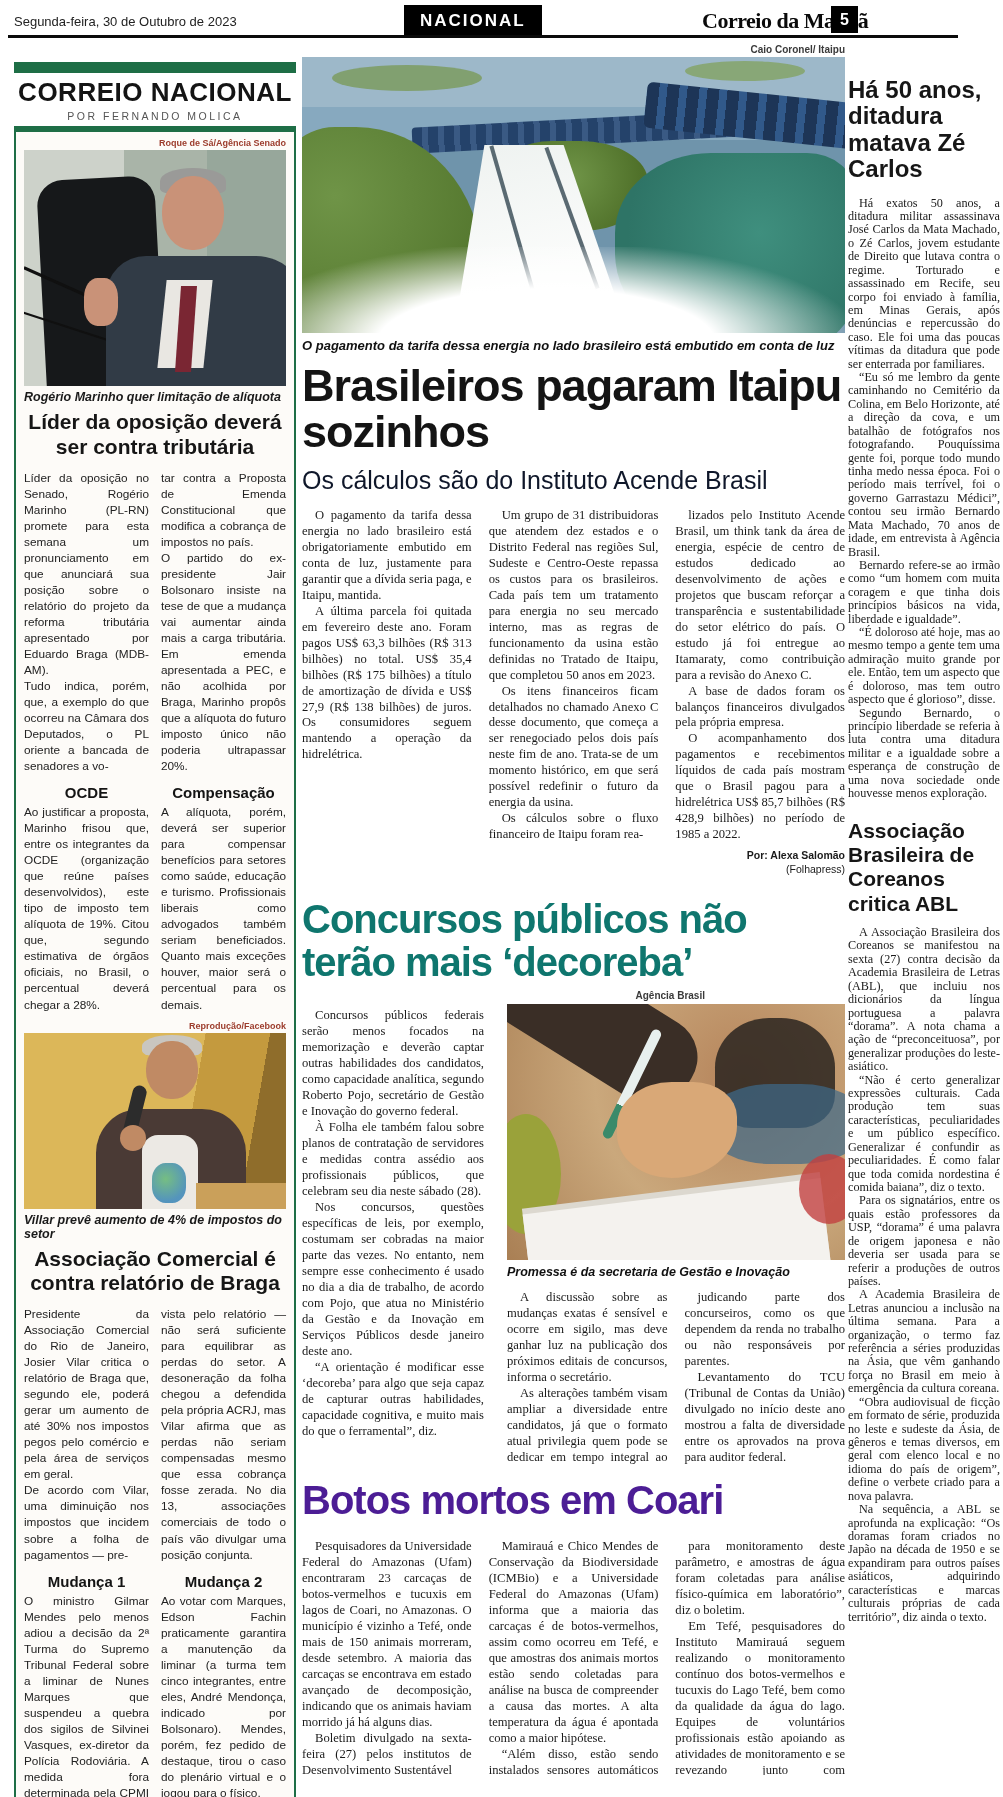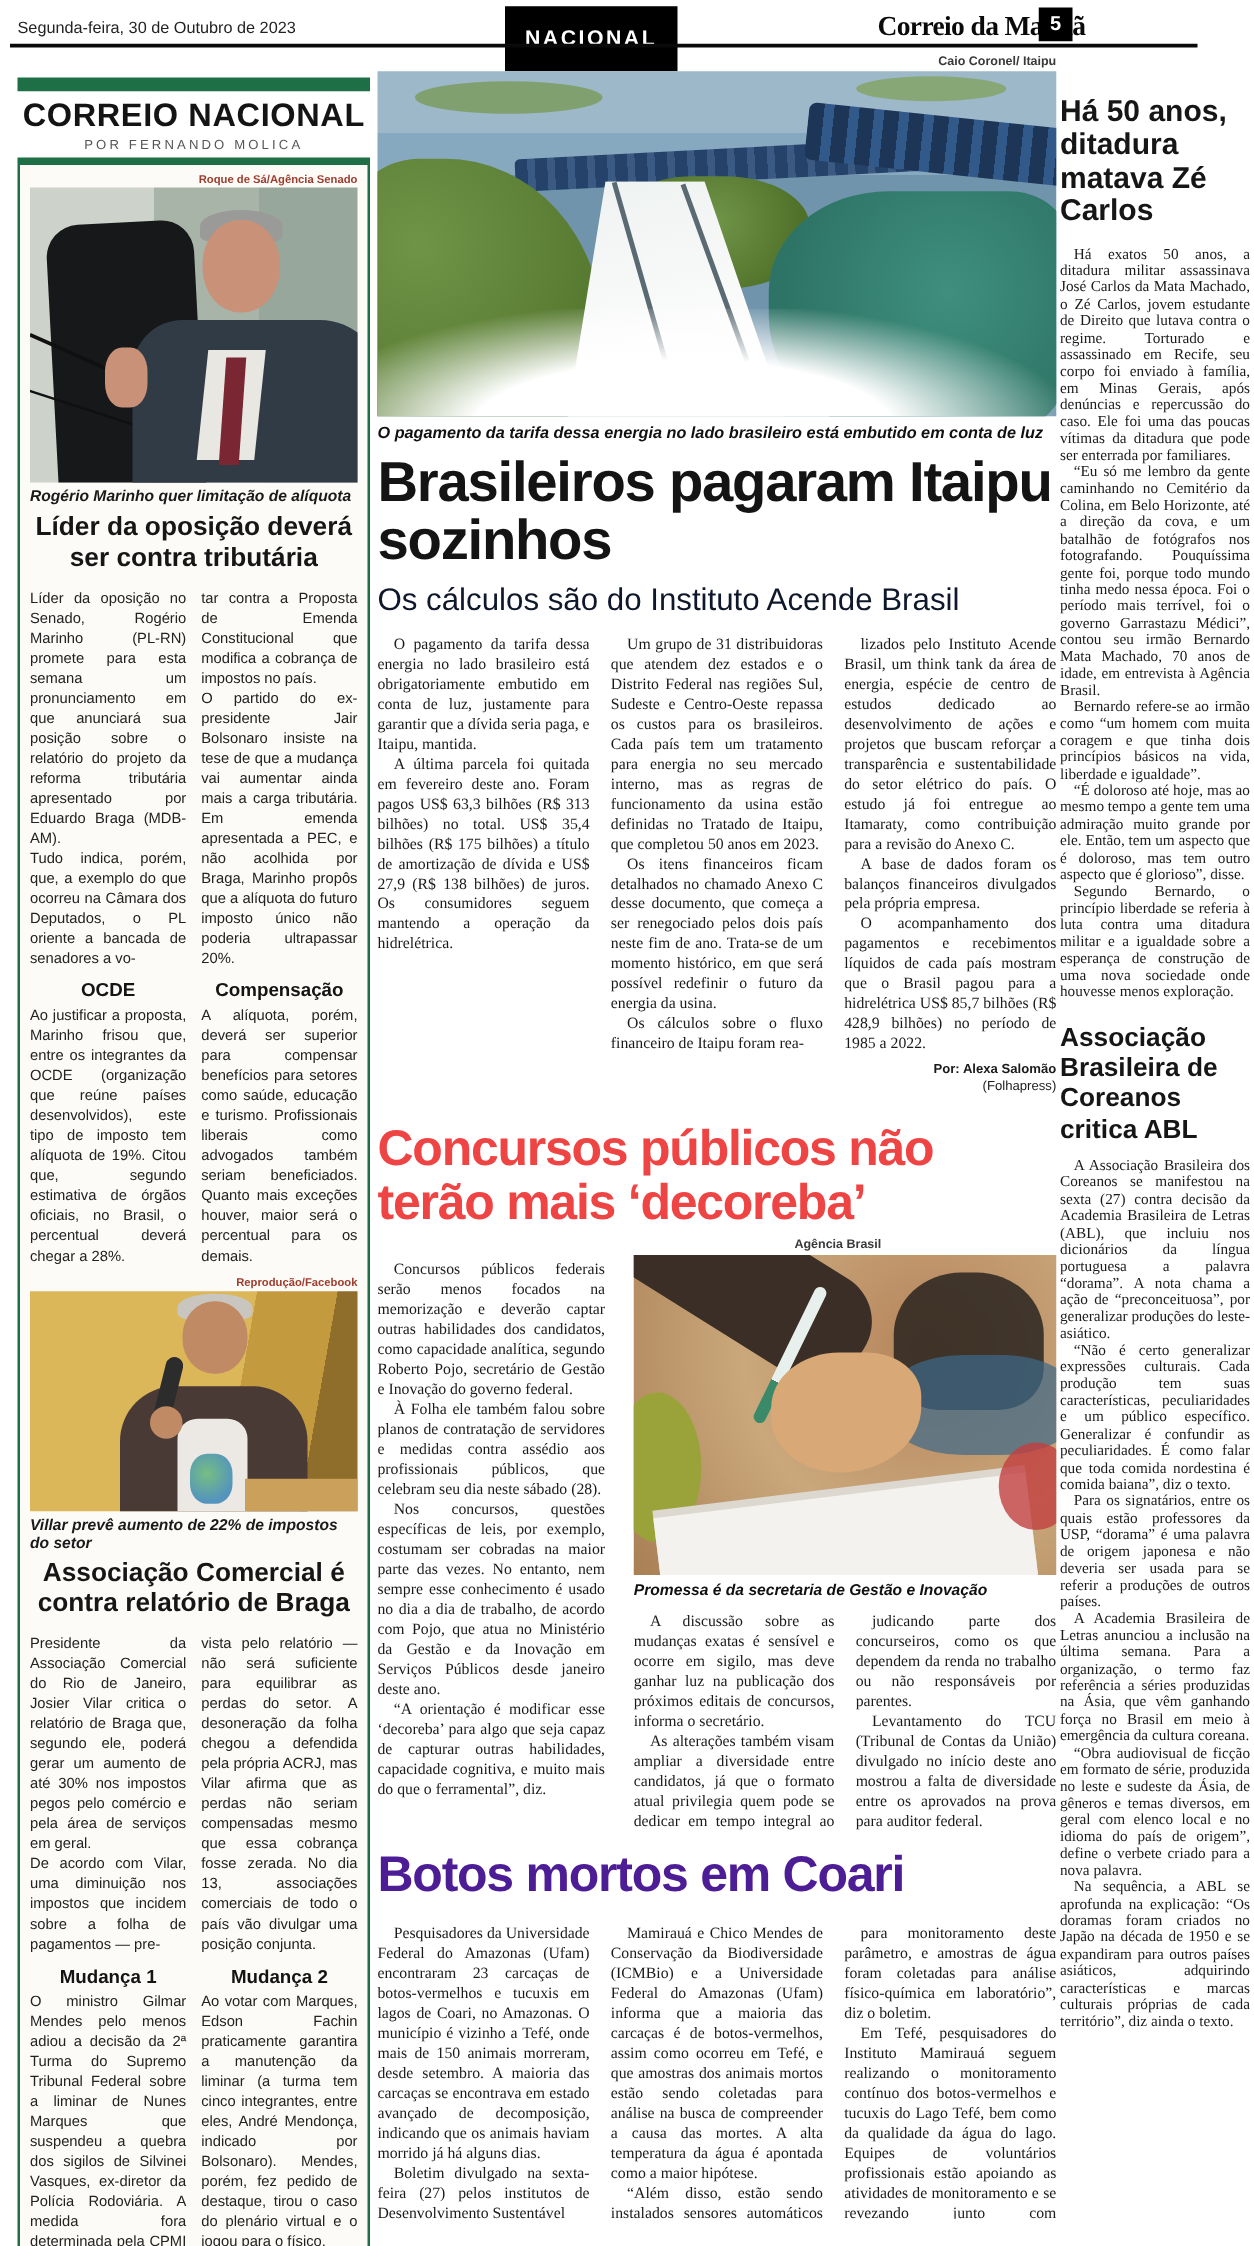--- a/index.html
+++ b/index.html
@@ -4,21 +4,21 @@
 <style>
   * { margin:0; padding:0; box-sizing:border-box; }
   html,body { width:1003px; height:1797px; }
   body { position:relative; background:#fff; overflow:hidden;
          font-family:"Liberation Sans", sans-serif; color:#111; }
 
   
   .hdr-date { position:absolute; left:14px; top:14px; font-size:13px; color:#222; }
   .hdr-rule { position:absolute; left:8px; top:35px; width:950px; height:3px; background:#0a0a0a; }
   .hdr-section { position:absolute; left:404px; top:5px; background:#000; color:#fff;
-                 font-size:17px; font-weight:bold; letter-spacing:2px; padding:16px 16px; }
+                 font-size:17px; font-weight:bold; letter-spacing:2px; padding:6px 16px; }
   .hdr-masthead { position:absolute; left:702px; top:8px; font-family:"Liberation Serif",serif;
                   font-size:22px; font-weight:bold; letter-spacing:-0.5px; color:#0a0a0a; }
   .hdr-pagenum { position:absolute; left:831px; top:6px; width:27px; height:27px; background:#000;
                  color:#fff; font-size:16px; font-weight:bold; display:flex; align-items:center; justify-content:center; }
 
   
   .leftcol { position:absolute; left:14px; top:62px; width:282px; }
   .green-bar { height:11px; background:#1e6e46; }
   .lc-title { text-align:center; font-size:26px; font-weight:800; letter-spacing:0.5px; margin-top:4px; color:#141414; }
   .lc-byline { text-align:center; font-size:10.5px; letter-spacing:2.5px; color:#555; margin:2px 0 4px; }
@@ -85,21 +85,21 @@
   .c-headline { font-size:45px; font-weight:700; line-height:1.03; letter-spacing:-1px; color:#141414; }
   .c-subhead { font-size:25px; font-weight:400; color:#0f172a; margin:10px 0 13px; }
   .serif { font-family:"Liberation Serif",serif; font-size:12.6px; line-height:1.27; text-align:justify; color:#1a1a1a; hyphens:auto; }
   .serif p { margin:0; text-indent:13px; }
   .flexcols { display:flex; gap:17px; }
   .flexcols > div { flex:1; min-width:0; }
   .byline { text-align:right; font-size:10.5px; font-weight:700; font-family:"Liberation Sans",sans-serif; margin-top:6px; text-indent:0; }
   .byline-agency { text-align:right; font-size:10.5px; font-weight:400; font-family:"Liberation Sans",sans-serif; text-indent:0; }
 
   .concursos { position:absolute; left:302px; top:898px; width:543px; height:570px; }
-  .cc-headline { font-size:40px; font-weight:700; line-height:1.07; letter-spacing:-1px; color:#ef4444; }
+  .cc-headline { font-size:40px; font-weight:700; line-height:1.07; letter-spacing:-1px; color:#0f766e; }
   .cc-credit { position:absolute; right:140px; top:92px; font-size:10px; font-weight:bold; color:#3a3a3a; }
   .cc-photo { position:absolute; right:0; top:106px; width:338px; }
   .cc-col1 { position:absolute; left:0; top:110px; width:182px; height:452px; overflow:hidden; }
   .cc-caption { position:absolute; left:205px; top:367px; width:338px; font-size:12.5px; font-weight:bold; font-style:italic; }
   .cc-cols23 { position:absolute; left:205px; top:392px; width:338px; height:178px; overflow:hidden; }
 
   .botos { position:absolute; left:302px; top:1478px; width:543px; }
   .b-headline { font-size:40px; font-weight:700; letter-spacing:-1px; color:#4c1d95; }
   .b-body { margin-top:16px; height:236px; overflow:hidden; }
 
@@ -170,21 +170,21 @@
     <div class="photo ph-villar">
       <div class="ph-v-blazer"></div>
       <div class="ph-v-tee"></div>
       <div class="ph-v-print"></div>
       <div class="ph-v-hair"></div>
       <div class="ph-v-head"></div>
       <div class="ph-v-mic"></div>
       <div class="ph-v-hand"></div>
       <div class="ph-v-desk"></div>
     </div>
-    <div class="caption">Villar prevê aumento de 22% de impostos do setor</div>
+    <div class="caption">Villar prevê aumento de 4% de impostos do setor</div>
 
     <div class="lc-headline">Associação Comercial é contra relatório de Braga</div>
     <div class="lc-row">
       <div class="lc-col sans-body paras">
           <p>Presidente da Associação Comercial do Rio de Janeiro, Josier Vilar critica o relatório de Braga que, segundo ele, poderá gerar um aumento de até 30% nos impostos pegos pelo comércio e pela área de serviços em geral.</p>
           <p>De acordo com Vilar, uma diminuição nos impostos que incidem sobre a folha de pagamentos — pre-</p>
         </div>
       <div class="lc-col sans-body paras">
           <p>vista pelo relatório — não será suficiente para equilibrar as perdas do setor. A desoneração da folha chegou a defendida pela própria ACRJ, mas Vilar afirma que as perdas não seriam compensadas mesmo que essa cobrança fosse zerada. No dia 13, associações comerciais de todo o país vão divulgar uma posição conjunta.</p>
         </div>

